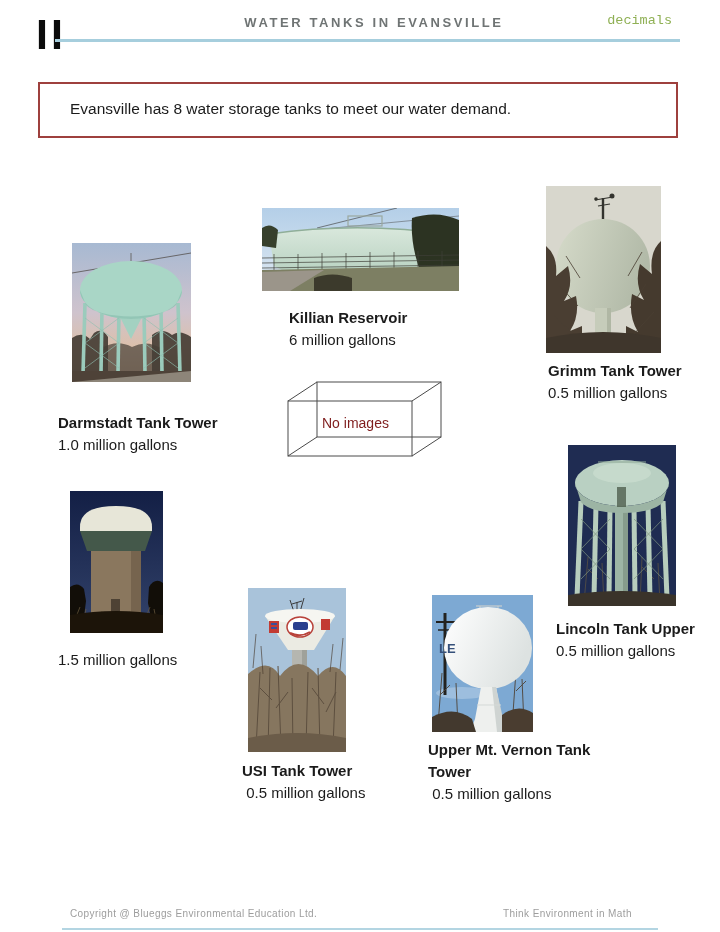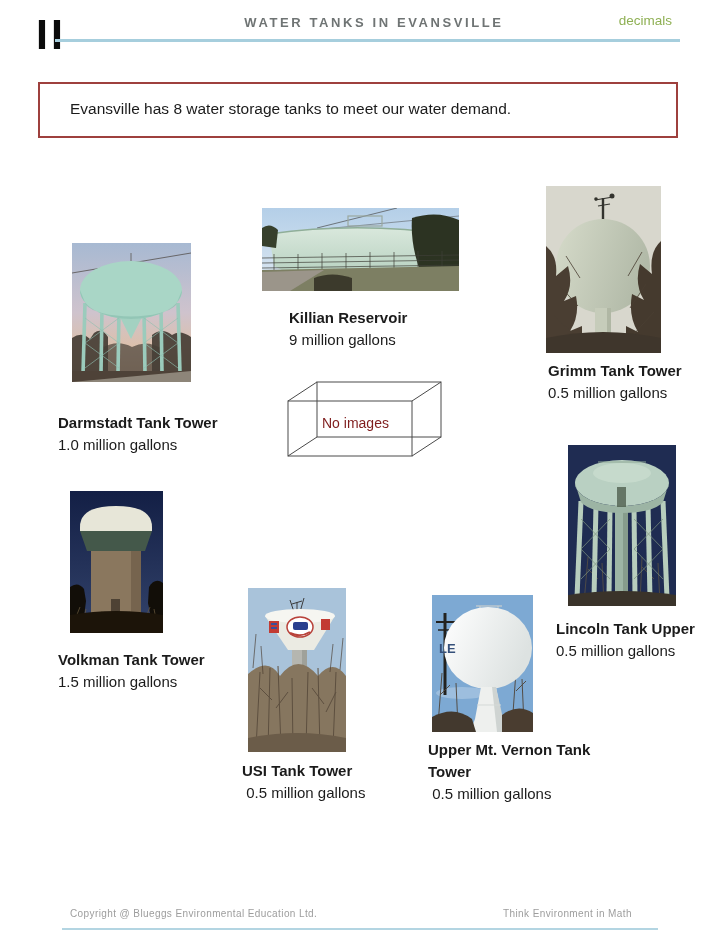--- a/index.html
+++ b/index.html
@@ -8,21 +8,21 @@
     font-family:"Liberation Sans",sans-serif;overflow:hidden;
   }
   .abs{position:absolute;}
 
   
   .logo-mark{left:36px;top:13px;font-size:43px;font-weight:700;line-height:1;
     letter-spacing:3px;color:#0b0b0b;transform:scaleY(0.98);}
   .header-line{left:55px;top:39px;width:625px;height:3px;background:var(--accent_line,#a6cedd);}
   .page-title{left:58px;right:30px;top:15px;text-align:center;font-size:13px;font-weight:700;
     letter-spacing:2.6px;color:var(--title_text,#6f7474);}
-  .corner-tag{top:13px;right:48px;font-size:13.5px;color:var(--tag_green,#8fb054);}
+  .corner-tag{top:13px;right:48px;font-size:13.5px;color:var(--tag_green,#8fb054);font-family:Liberation Mono, monospace;}
 
   
   .intro-box{left:38px;top:82px;width:636px;height:52px;background:#fff;
     border:2px solid var(--box_border,#9e403d);}
   .intro-text{left:70px;top:100px;font-size:15.5px;color:var(--body_text,#1b1b1b);}
 
   
   .photo{overflow:hidden;}
   .photo svg{display:block;}
 
@@ -132,21 +132,21 @@
         <line x1="156" y1="43" x2="156" y2="62"></line>
           <line x1="180" y1="43" x2="180" y2="62"></line>
       </g>
       <path d="M0,62 L197,58 L197,83 L0,83 Z" fill="#7d7f63"></path>
       <path d="M0,64 L62,62 L28,83 L0,83 Z" fill="#9b958a"></path>
       <path d="M52,70 Q70,63 90,70 L90,83 L52,83 Z" fill="#3c3a2c"></path>
     </svg>
   </div>
   <div class="abs caption" style="left:289px;top:307px">
     <div class="tank-name">Killian Reservoir</div>
-    <div class="tank-cap">9 million gallons</div>
+    <div class="tank-cap">6 million gallons</div>
   </div>
 
   <div class="abs photo" style="left:546px;top:186px;width:115px;height:167px">
     <svg width="115" height="167" viewBox="0 0 115 167">
       <defs>
         <linearGradient id="gsph" x1="0" y1="0" x2="1" y2="0.3">
           <stop offset="0" stop-color="#d6dbca"></stop>
             <stop offset="1" stop-color="#b2baa8"></stop>
         </linearGradient>
       </defs>
@@ -216,21 +216,20 @@
           <line x1="14" y1="128" x2="16" y2="118"></line>
         <line x1="76" y1="126" x2="80" y2="116"></line>
           <line x1="86" y1="128" x2="84" y2="118"></line>
         <line x1="30" y1="126" x2="32" y2="120"></line>
           <line x1="58" y1="126" x2="60" y2="120"></line>
       </g>
       <path d="M0,124 Q46,116 93,124 L93,142 L0,142 Z" fill="#1c1409"></path>
     </svg>
   </div>
   <div class="abs caption" style="left:58px;top:649px">
-    <div class="tank-name">Volkman Tank Tower</div>
     <div class="tank-cap">1.5 million gallons</div>
   </div>
 
   <div class="abs photo" style="left:248px;top:588px;width:98px;height:164px">
     <svg width="98" height="164" viewBox="0 0 98 164">
       <rect width="98" height="164" fill="#a9c3da"></rect>
       <g stroke="#3a3a3a" stroke-width="1">
         <line x1="46" y1="24" x2="42" y2="12"></line>
           <line x1="52" y1="24" x2="56" y2="10"></line>
         <line x1="49" y1="24" x2="49" y2="14"></line>

